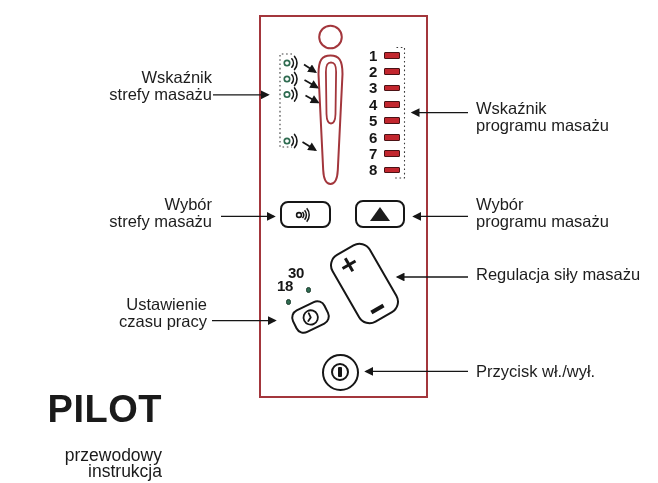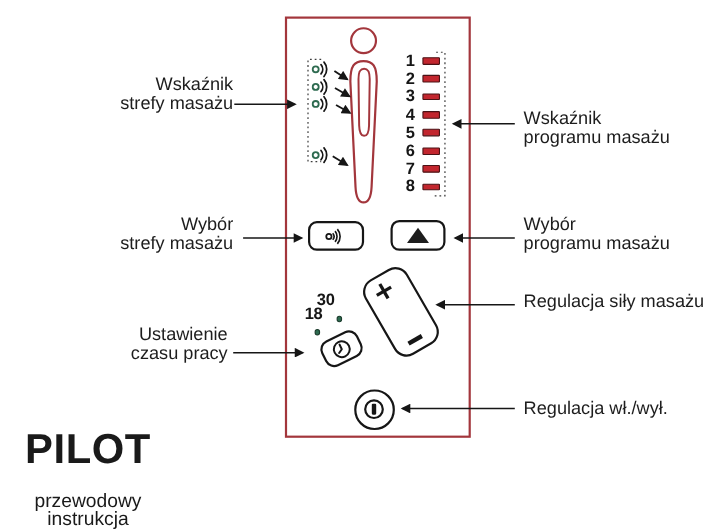--- a/index.html
+++ b/index.html
@@ -71,21 +71,21 @@
   .lbl-right{text-align:left;}
   .lbl-zone-ind{left:57px;top:68.5px;}
   .lbl-prog-ind{left:476px;top:100px;}
   .lbl-zone-sel{left:57px;top:195.5px;}
   .lbl-prog-sel{left:476px;top:195.5px;}
   .lbl-intensity{left:476px;top:265.5px;}
   .lbl-timer{left:52px;top:296px;}
   .lbl-power{left:476px;top:362.5px;}
 
   
-  .footer{position:absolute;left:15px;top:392px;width:130px;text-align:center;color:#1a1a1a;}
+  .footer{position:absolute;left:32px;top:392px;width:130px;text-align:right;color:#1a1a1a;}
   .footer .title{font-size:38px;font-weight:bold;line-height:34px;letter-spacing:0.5px;}
   .footer .subs{margin-top:21px;font-size:17.5px;line-height:16px;}
 </style>
 </head>
 <body>
 
 <div class="canvas">
 
   <div class="remote"></div>
 
@@ -230,21 +230,21 @@
   </div>
   <div class="lbl lbl-right lbl-prog-sel">
     <div>Wybór</div>
     <div>programu masażu</div>
   </div>
   <div class="lbl lbl-right lbl-intensity">Regulacja siły masażu</div>
   <div class="lbl lbl-left lbl-timer">
     <div>Ustawienie</div>
     <div>czasu pracy</div>
   </div>
-  <div class="lbl lbl-right lbl-power">Regulacja wł./wył.</div>
+  <div class="lbl lbl-right lbl-power">Przycisk wł./wył.</div>
 
   <div class="footer">
     <div class="title">PILOT</div>
     <div class="subs">
       <div>przewodowy</div>
       <div>instrukcja</div>
     </div>
   </div>
 
 </div>

